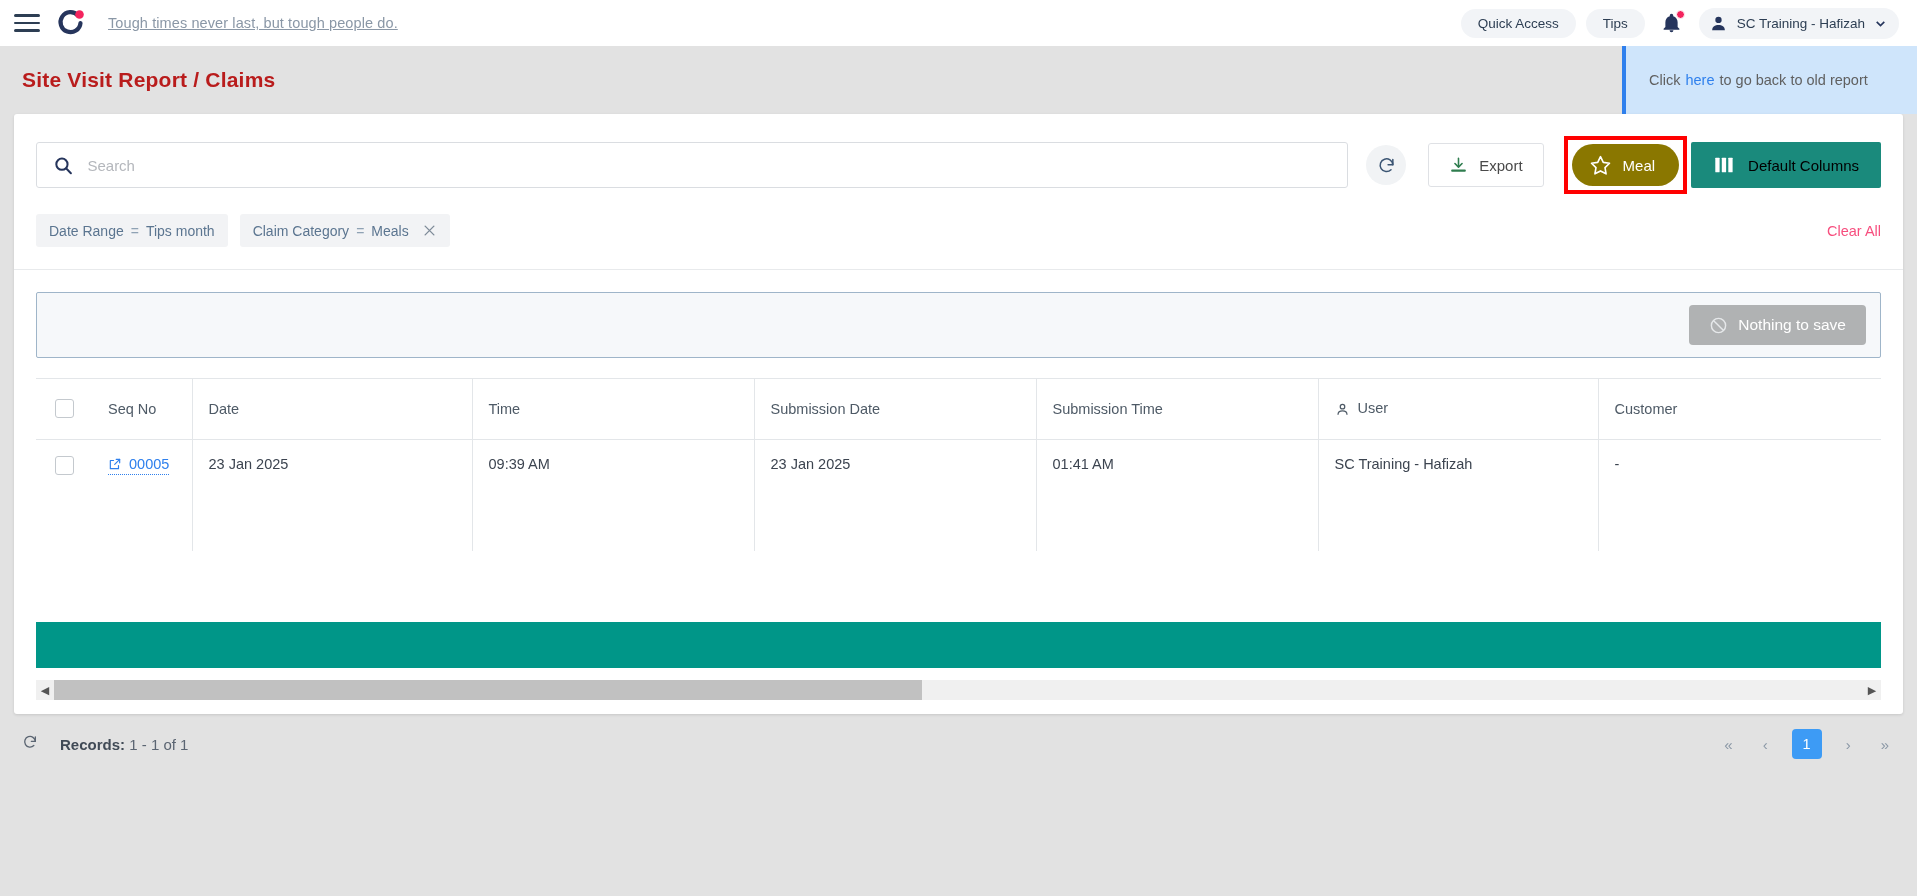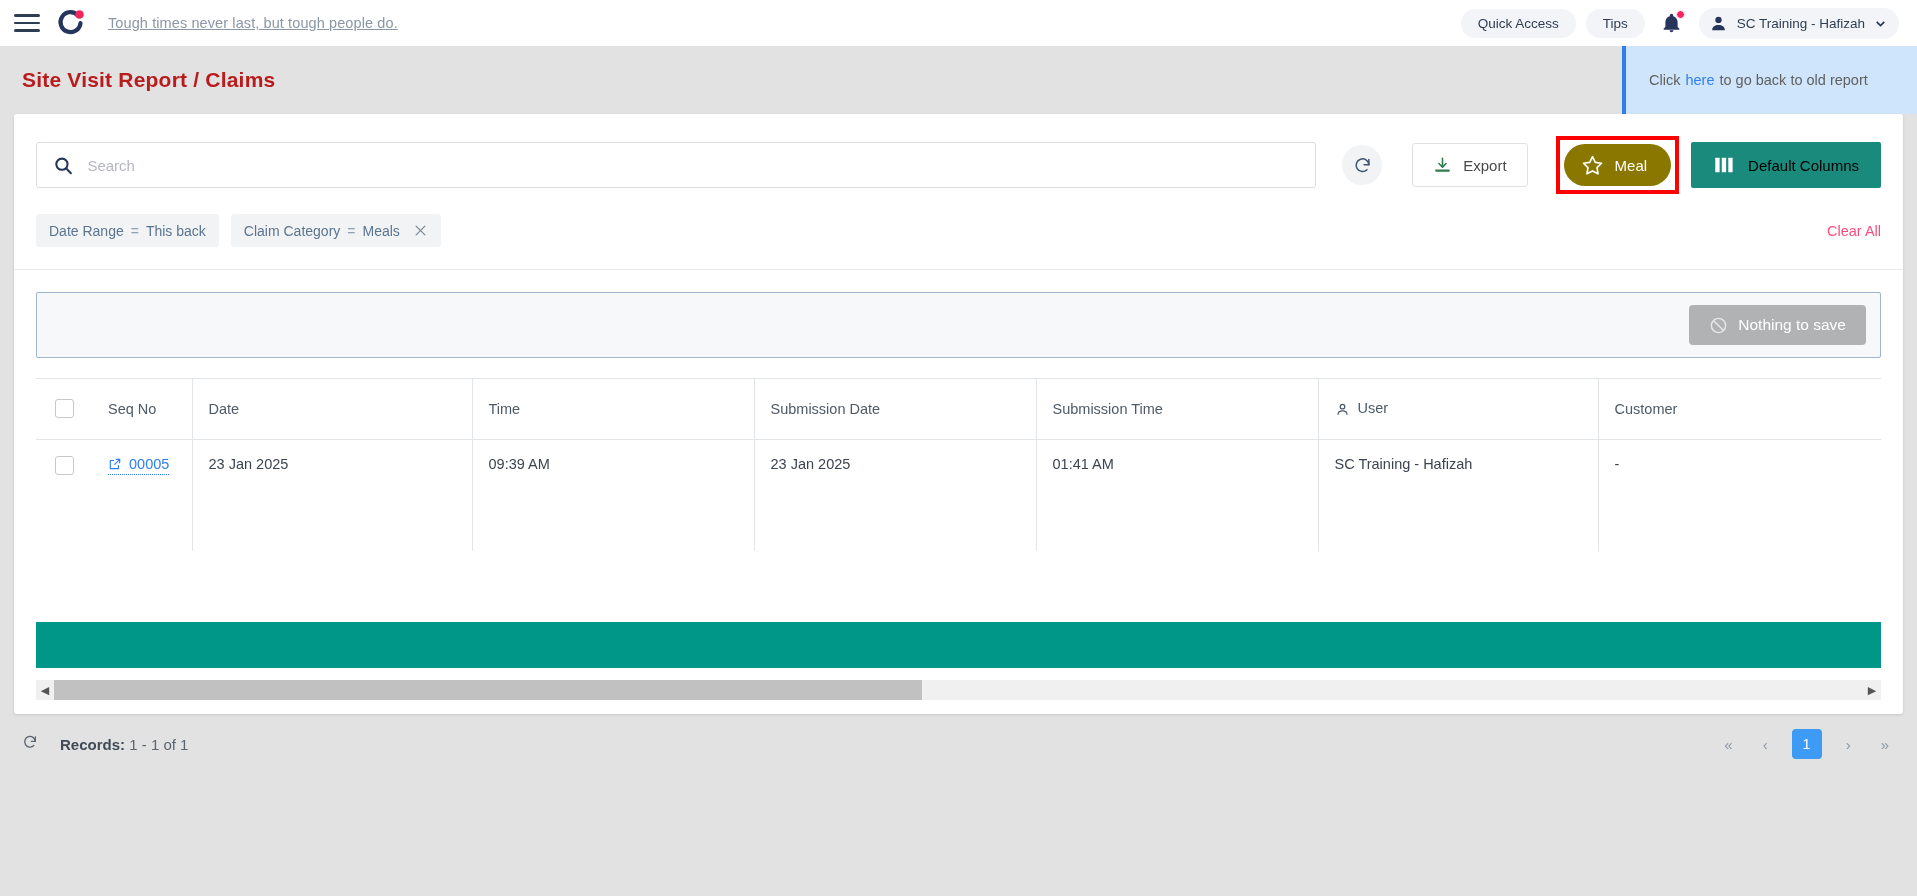--- a/index.html
+++ b/index.html
@@ -46,21 +46,21 @@
     font-size: 14.5px; color: #606060;
   }
   .old-report a { color: #2f80ed; text-decoration: none; margin: 0 5px; }
 
   
   .card {
     margin: 0 14px; background: #fff; border-radius: 3px;
     box-shadow: 0 1px 3px rgba(0,0,0,.12);
     height: 600px; position: relative; overflow: hidden;
   }
-  .toolbar { display: flex; align-items: center; padding: 22px 22px 0 22px; gap: 8px; }
+  .toolbar { display: flex; align-items: center; padding: 22px 22px 0 22px; gap: 0; }
   .search-box {
     flex: 1; height: 46px; border: 1px solid #dadde1; border-radius: 3px;
     display: flex; align-items: center; padding: 0 16px; gap: 14px; background: #fff;
   }
   .search-box input {
     border: none; outline: none; font-size: 15px; color: #333;
     font-family: "Liberation Sans", sans-serif; width: 100%; background: transparent;
   }
   .search-box input::placeholder { color: #b4b7bc; }
   .refresh-circle {
@@ -251,21 +251,21 @@
         <rect x="16.7" y="4" width="4.7" height="16" rx="0.6"></rect>
       </svg>
       <span>Default Columns</span>
     </div>
   </div>
 
   <div class="chiprow">
     <div class="chip">
       <span>Date Range</span>
       <span class="eq">=</span>
-      <span>This back</span>
+      <span>Tips month</span>
     </div>
     <div class="chip">
       <span>Claim Category</span>
       <span class="eq">=</span>
       <span>Meals</span>
       <span class="chip-x">
         <svg width="15" height="15" viewBox="0 0 24 24" stroke="#7f8c99" stroke-width="2.2">
           <path d="M5 5l14 14M19 5L5 19" stroke-linecap="round"></path>
         </svg>
       </span>

